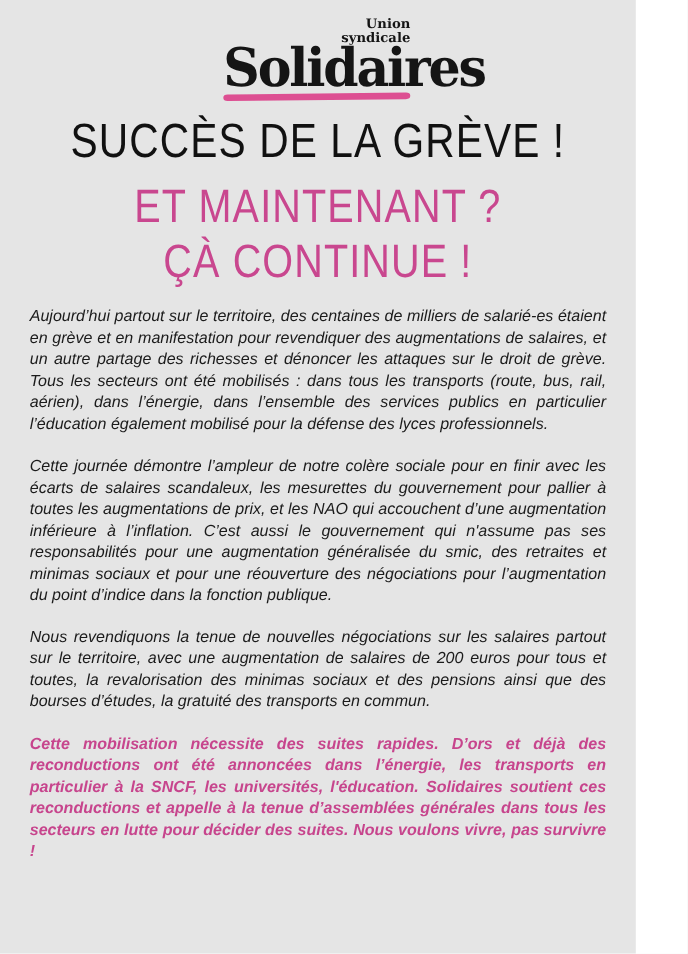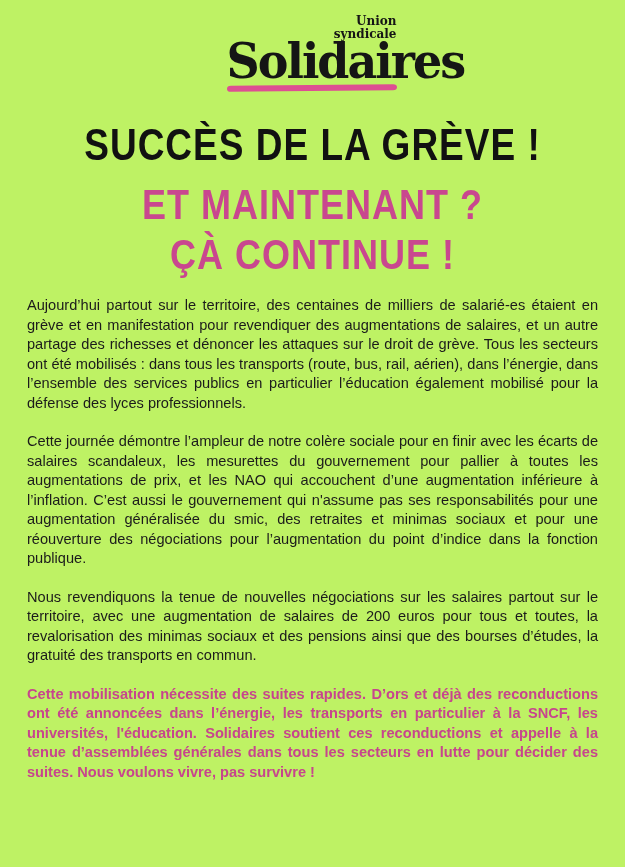--- a/index.html
+++ b/index.html
@@ -4,22 +4,22 @@
 <style>
   :root{
     --pink-headline:#c9478f;
     --pink-text:#c7458d;
     --pink-underline:#dd4f92;
     --black-text:#1b1b1b;
   }
   html,body{margin:0;padding:0;background:#fff;}
   .page{
     position:relative;
-    width:625px;height:867px;
-    background:#bef264;
+    width:578px;height:867px;
+    background:#e5e5e5;
     font-family:"Liberation Sans",sans-serif;
     color:var(--black-text);
     overflow:hidden;
     box-sizing:border-box;
   }
 
   
   .logo{
     position:relative;
     width:172px;
@@ -51,24 +51,24 @@
     margin-top:3px;
     height:6px;
     width:170px;
     background:var(--pink-underline);
     border-radius:4px/3px;
     transform:rotate(-0.6deg);
   }
 
   
   .headline{
-    margin-top:33px;
+    margin-top:16px;
     text-align:center;
     font-family:"Liberation Sans",sans-serif;
-    font-weight:700;
+    font-weight:400;
     text-transform:uppercase;
   }
   .headline .h-line{
     display:block;
     transform:scaleY(1.18);
     transform-origin:center;
     letter-spacing:1px;
   }
   .h1{
     font-size:37px;
@@ -93,20 +93,21 @@
   .body-text{
     padding:0 27px;
     margin-top:20px;
   }
   .body-text p{
     margin:0 0 19px 0;
     font-size:14.6px;
     line-height:19.5px;
     text-align:justify;
     color:var(--black-text);
+    font-style:italic;
   }
   .body-text p.highlight{
     color:var(--pink-text);
     font-weight:bold;
   }
 </style>
 </head>
 <body>
 
 <div class="page">

